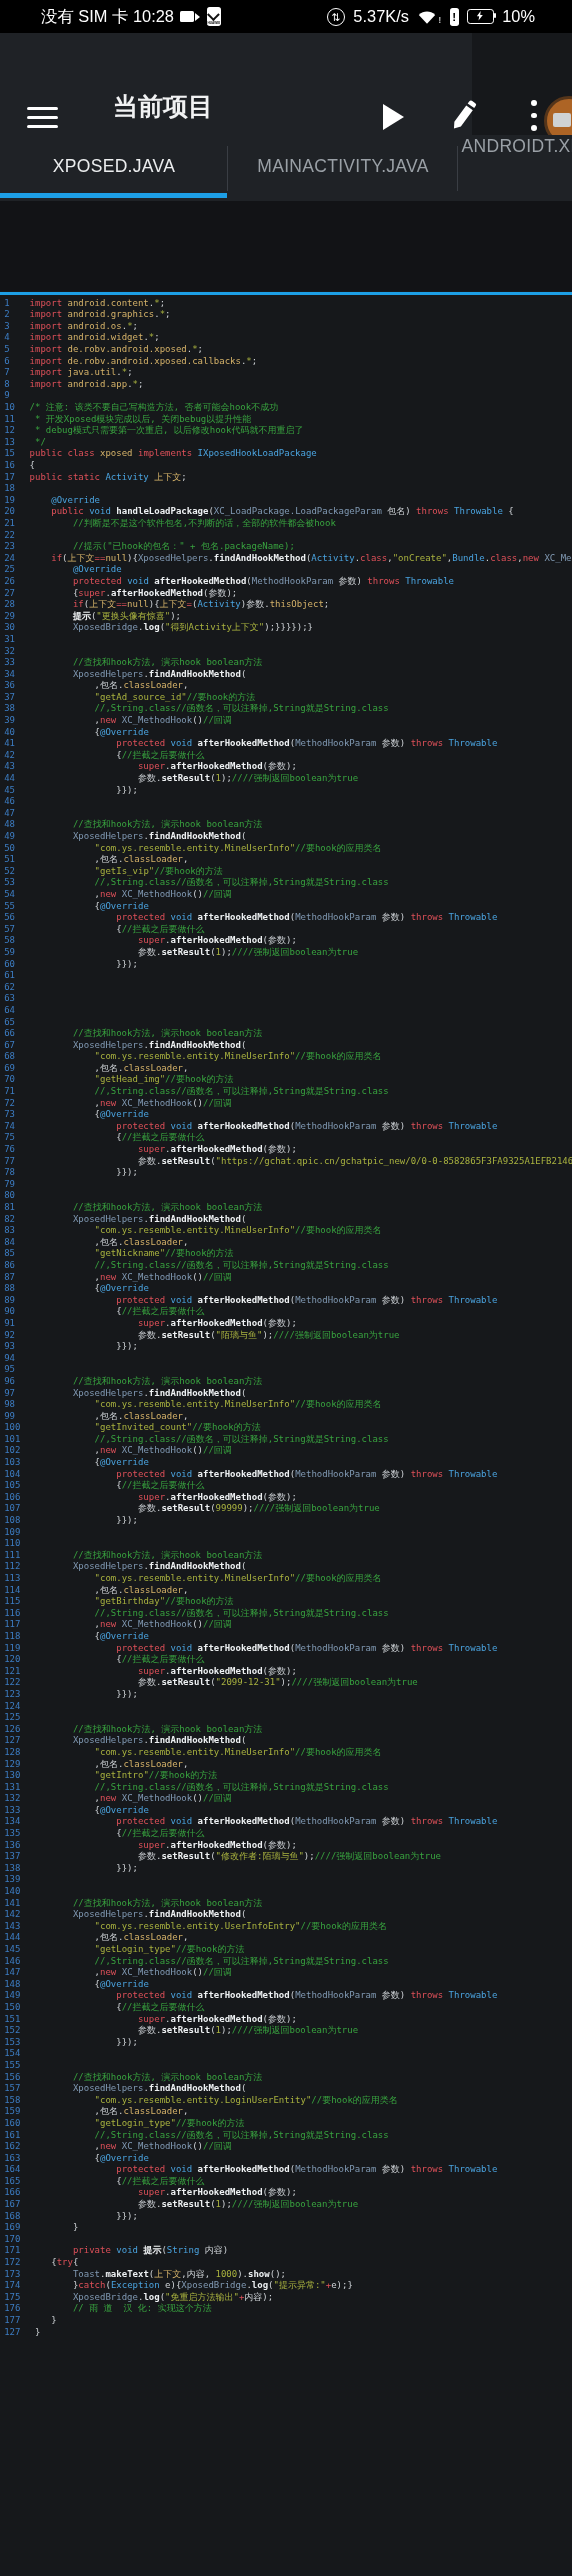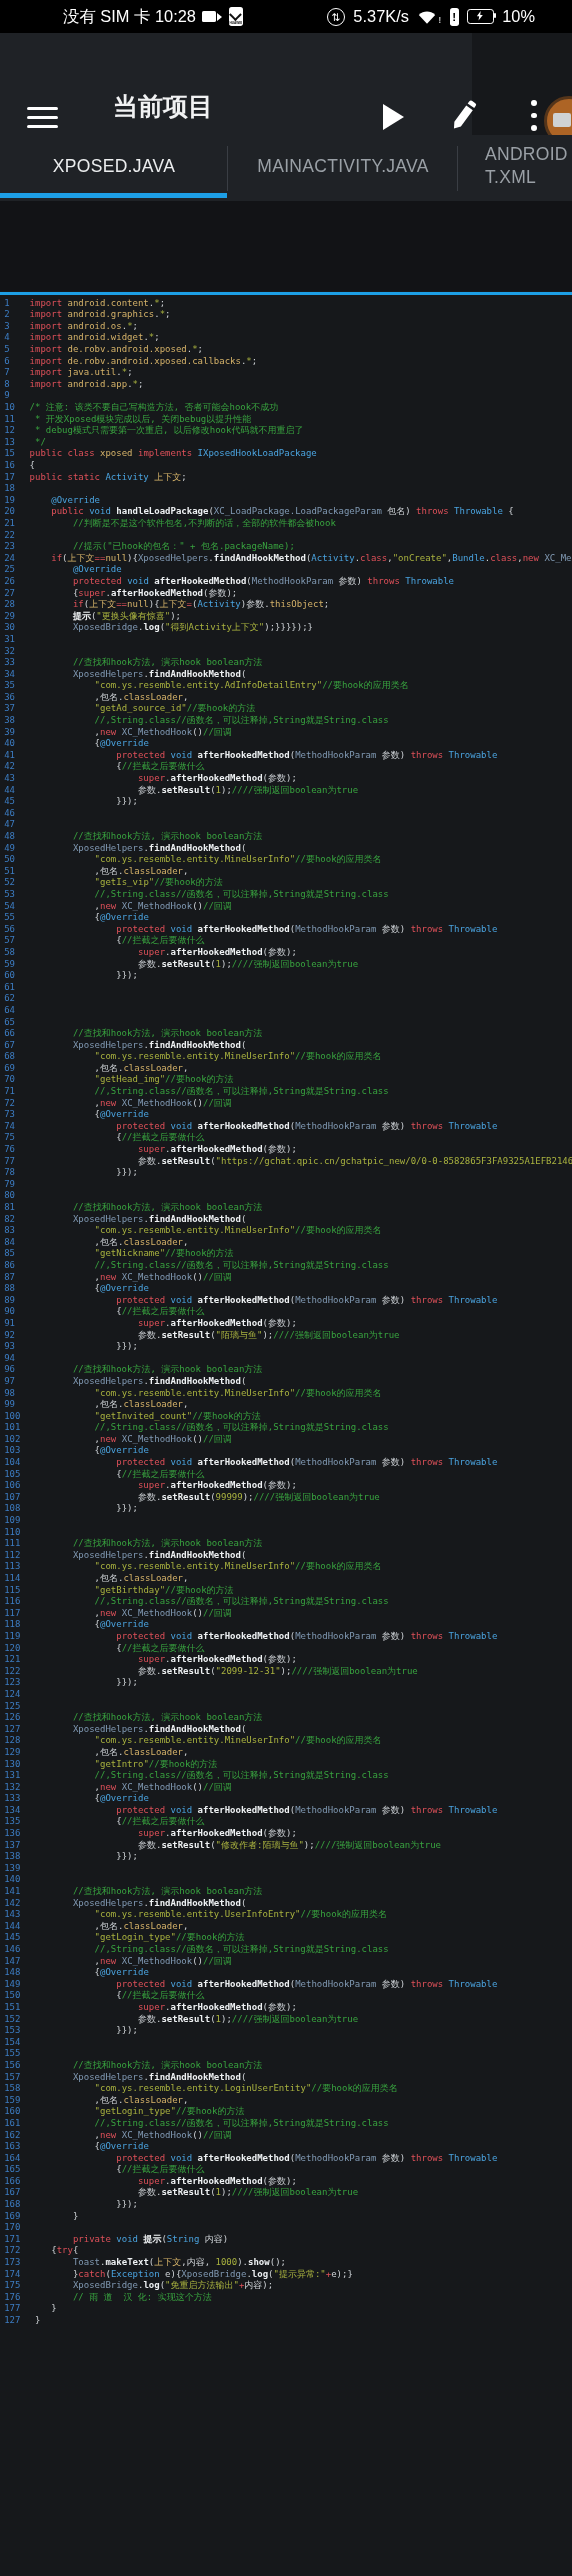--- a/index.html
+++ b/index.html
@@ -2,21 +2,21 @@
 <html style="font-size:8.5px"><head>
 <meta charset="utf-8">
 <style>
   html,body{margin:0;padding:0;background:#16181b;}
   body{width:572px;height:2576px;position:relative;overflow:hidden;
        font-family:"Liberation Sans",sans-serif;-webkit-font-smoothing:antialiased;}
   .abs{position:absolute;}
 
   
   .status-bar{left:0;top:0;width:572px;height:33px;background:#000;color:#fff;}
-  .sb-left{position:absolute;left:41px;top:0;height:33px;display:flex;align-items:center;gap:6.4px;margin-left:22px;}
+  .sb-left{position:absolute;left:41px;top:0;height:33px;display:flex;align-items:center;gap:6.4px;}
   .sb-right{position:absolute;right:37px;top:0;height:33px;display:flex;align-items:center;gap:8.5px;}
   .sb-text{font-size:16.4px;font-weight:500;color:#fff;white-space:nowrap;}
   .sb-cam{display:flex;align-items:center;}
   .sb-cam .body{width:13.8px;height:10.6px;background:#fff;border-radius:1.6px;}
   .sb-cam .lens{width:0;height:0;border-top:4.2px solid transparent;border-bottom:4.2px solid transparent;border-right:5.3px solid #fff;margin-left:1.1px;transform:scaleX(-1);}
   .sb-huawei{width:14.3px;height:19px;background:#fff;border-radius:2.7px;display:flex;flex-direction:column;align-items:center;justify-content:flex-end;}
   .sb-huawei .v{width:7.4px;height:7.4px;border-left:2.1px solid #111;border-bottom:2.1px solid #111;transform:rotate(-45deg);margin-bottom:1.1px;}
   .sb-huawei .t{font-size:3.2px;color:#111;font-weight:bold;letter-spacing:0;line-height:4.2px;margin-bottom:1.1px;}
   .sb-saver{width:18px;height:18px;border:1.6px solid #fff;border-radius:50%;display:flex;align-items:center;justify-content:center;font-size:10.6px;color:#fff;box-sizing:border-box;}
   .sb-wifi{display:flex;align-items:flex-end;gap:1.1px;}
@@ -44,21 +44,21 @@
   .fab-quill-1{left:538px;top:307px;width:80px;height:80px;background:#a6672b;}
   .fab-quill-2{left:540px;top:1224px;width:52px;height:52px;background:#a6672b;}
 
   
   .tab-bar{left:0;top:135px;width:572px;height:66px;background:#1f2226;}
   .tab{position:absolute;top:0;height:62px;display:flex;align-items:center;justify-content:center;
        font-size:17.5px;letter-spacing:0.3px;color:#9aa0a6;cursor:pointer;}
   .tab.active{color:#eceeef;}
   .tab1{left:0;width:228px;}
   .tab2{left:228px;width:230px;}
-  .tab3{left:458px;width:114px;flex-direction:column;align-items:flex-start;justify-content:center;padding-left:27px;box-sizing:border-box;line-height:23px;overflow:hidden;}
+  .tab3{left:458px;width:114px;flex-direction:row;align-items:flex-start;justify-content:center;padding-left:27px;box-sizing:border-box;line-height:23px;overflow:hidden;}
   .tab-div{position:absolute;top:10.6px;width:1.1px;height:45px;background:#3a3e44;}
   .tab-underline{position:absolute;left:0;top:58px;width:227px;height:4.8px;background:#1d9fe6;}
 
   
   .file-header{left:0;top:201px;width:572px;height:90px;background:#121316;}
   .aide-icon{left:12.7px;top:228px;width:49px;height:49px;}
   .aide-back{position:absolute;left:4.2px;top:1.1px;width:31px;height:31px;background:#49505a;border-radius:6.4px;transform:rotate(45deg);}
   .aide-front{position:absolute;left:8.5px;top:7.4px;width:33px;height:33px;background:#ee5c35;border-radius:7.4px;transform:rotate(45deg);}
   .aide-s1{position:absolute;left:19px;top:15px;width:4.8px;height:16px;background:rgba(255,255,255,.8);border-radius:2.1px;transform:rotate(45deg);}
   .aide-s2{position:absolute;left:26.5px;top:21px;width:4.8px;height:20px;background:rgba(255,255,255,.8);border-radius:2.1px;transform:rotate(45deg);}
@@ -202,21 +202,20 @@
       <div class="crow"><span class="lnum">25</span><span class="lcode"><span class="tk-w">        </span><span class="tk-t">@Override</span></span></div>
       <div class="crow"><span class="lnum">26</span><span class="lcode"><span class="tk-w">        </span><span class="tk-k">protected </span><span class="tk-t">void</span><span class="tk-w"> </span><span class="tk-m">afterHookedMethod</span><span class="tk-w">(</span><span class="tk-c">MethodHookParam</span><span class="tk-w"> 参数) </span><span class="tk-k">throws</span><span class="tk-w"> </span><span class="tk-t">Throwable</span></span></div>
       <div class="crow"><span class="lnum">27</span><span class="lcode"><span class="tk-w">        {</span><span class="tk-k">super</span><span class="tk-w">.</span><span class="tk-m">afterHookedMethod</span><span class="tk-w">(参数);</span></span></div>
       <div class="crow"><span class="lnum">28</span><span class="lcode"><span class="tk-w">        </span><span class="tk-k">if</span><span class="tk-w">(</span><span class="tk-v">上下文</span><span class="tk-k">==</span><span class="tk-v">null</span><span class="tk-w">){</span><span class="tk-v">上下文</span><span class="tk-k">=</span><span class="tk-w">(</span><span class="tk-t">Activity</span><span class="tk-w">)参数.</span><span class="tk-v">thisObject</span><span class="tk-w">;</span></span></div>
       <div class="crow"><span class="lnum">29</span><span class="lcode"><span class="tk-w">        </span><span class="tk-m">提示</span><span class="tk-w">(</span><span class="tk-s">"更换头像有惊喜"</span><span class="tk-w">);</span></span></div>
       <div class="crow"><span class="lnum">30</span><span class="lcode"><span class="tk-w">        </span><span class="tk-c">XposedBridge</span><span class="tk-w">.</span><span class="tk-m">log</span><span class="tk-w">(</span><span class="tk-s">"得到Activity上下文"</span><span class="tk-w">);}}}});}</span></span></div>
       <div class="crow"><span class="lnum">31</span><span class="lcode"></span></div>
       <div class="crow"><span class="lnum">32</span><span class="lcode"></span></div>
       <div class="crow"><span class="lnum">33</span><span class="lcode"><span class="tk-w">        </span><span class="tk-g">//查找和hook方法, 演示hook boolean方法</span></span></div>
       <div class="crow"><span class="lnum">34</span><span class="lcode"><span class="tk-w">        </span><span class="tk-c">XposedHelpers</span><span class="tk-w">.</span><span class="tk-m">findAndHookMethod</span><span class="tk-w">(</span></span></div>
-      <div class="crow"><span class="lnum">35</span><span class="lcode"><span class="tk-w">            </span><span class="tk-s">"com.ys.resemble.entity.AdInfoDetailEntry"</span><span class="tk-g">//要hook的应用类名</span></span></div>
       <div class="crow"><span class="lnum">36</span><span class="lcode"><span class="tk-w">            ,包名.</span><span class="tk-v">classLoader</span><span class="tk-w">,</span></span></div>
       <div class="crow"><span class="lnum">37</span><span class="lcode"><span class="tk-w">            </span><span class="tk-s">"getAd_source_id"</span><span class="tk-g">//要hook的方法</span></span></div>
       <div class="crow"><span class="lnum">38</span><span class="lcode"><span class="tk-w">            </span><span class="tk-g">//,String.class//函数名，可以注释掉,String就是String.class</span></span></div>
       <div class="crow"><span class="lnum">39</span><span class="lcode"><span class="tk-w">            ,</span><span class="tk-k">new</span><span class="tk-w"> </span><span class="tk-c">XC_MethodHook</span><span class="tk-w">()</span><span class="tk-g">//回调</span></span></div>
       <div class="crow"><span class="lnum">40</span><span class="lcode"><span class="tk-w">            {</span><span class="tk-t">@Override</span></span></div>
       <div class="crow"><span class="lnum">41</span><span class="lcode"><span class="tk-w">                </span><span class="tk-k">protected </span><span class="tk-t">void</span><span class="tk-w"> </span><span class="tk-m">afterHookedMethod</span><span class="tk-w">(</span><span class="tk-c">MethodHookParam</span><span class="tk-w"> 参数) </span><span class="tk-k">throws</span><span class="tk-w"> </span><span class="tk-t">Throwable</span></span></div>
       <div class="crow"><span class="lnum">42</span><span class="lcode"><span class="tk-w">                {</span><span class="tk-g">//拦截之后要做什么</span></span></div>
       <div class="crow"><span class="lnum">43</span><span class="lcode"><span class="tk-w">                    </span><span class="tk-k">super</span><span class="tk-w">.</span><span class="tk-m">afterHookedMethod</span><span class="tk-w">(参数);</span></span></div>
       <div class="crow"><span class="lnum">44</span><span class="lcode"><span class="tk-w">                    参数.</span><span class="tk-m">setResult</span><span class="tk-w">(</span><span class="tk-s">1</span><span class="tk-w">);</span><span class="tk-g">////强制返回boolean为true</span></span></div>
       <div class="crow"><span class="lnum">45</span><span class="lcode"><span class="tk-w">                }});</span></span></div>
@@ -230,20 +229,21 @@
       <div class="crow"><span class="lnum">53</span><span class="lcode"><span class="tk-w">            </span><span class="tk-g">//,String.class//函数名，可以注释掉,String就是String.class</span></span></div>
       <div class="crow"><span class="lnum">54</span><span class="lcode"><span class="tk-w">            ,</span><span class="tk-k">new</span><span class="tk-w"> </span><span class="tk-c">XC_MethodHook</span><span class="tk-w">()</span><span class="tk-g">//回调</span></span></div>
       <div class="crow"><span class="lnum">55</span><span class="lcode"><span class="tk-w">            {</span><span class="tk-t">@Override</span></span></div>
       <div class="crow"><span class="lnum">56</span><span class="lcode"><span class="tk-w">                </span><span class="tk-k">protected </span><span class="tk-t">void</span><span class="tk-w"> </span><span class="tk-m">afterHookedMethod</span><span class="tk-w">(</span><span class="tk-c">MethodHookParam</span><span class="tk-w"> 参数) </span><span class="tk-k">throws</span><span class="tk-w"> </span><span class="tk-t">Throwable</span></span></div>
       <div class="crow"><span class="lnum">57</span><span class="lcode"><span class="tk-w">                {</span><span class="tk-g">//拦截之后要做什么</span></span></div>
       <div class="crow"><span class="lnum">58</span><span class="lcode"><span class="tk-w">                    </span><span class="tk-k">super</span><span class="tk-w">.</span><span class="tk-m">afterHookedMethod</span><span class="tk-w">(参数);</span></span></div>
       <div class="crow"><span class="lnum">59</span><span class="lcode"><span class="tk-w">                    参数.</span><span class="tk-m">setResult</span><span class="tk-w">(</span><span class="tk-s">1</span><span class="tk-w">);</span><span class="tk-g">////强制返回boolean为true</span></span></div>
       <div class="crow"><span class="lnum">60</span><span class="lcode"><span class="tk-w">                }});</span></span></div>
       <div class="crow"><span class="lnum">61</span><span class="lcode"></span></div>
       <div class="crow"><span class="lnum">62</span><span class="lcode"></span></div>
+      <div class="crow"><span class="lnum">63</span><span class="lcode"></span></div>
       <div class="crow"><span class="lnum">64</span><span class="lcode"></span></div>
       <div class="crow"><span class="lnum">65</span><span class="lcode"></span></div>
       <div class="crow"><span class="lnum">66</span><span class="lcode"><span class="tk-w">        </span><span class="tk-g">//查找和hook方法, 演示hook boolean方法</span></span></div>
       <div class="crow"><span class="lnum">67</span><span class="lcode"><span class="tk-w">        </span><span class="tk-c">XposedHelpers</span><span class="tk-w">.</span><span class="tk-m">findAndHookMethod</span><span class="tk-w">(</span></span></div>
       <div class="crow"><span class="lnum">68</span><span class="lcode"><span class="tk-w">            </span><span class="tk-s">"com.ys.resemble.entity.MineUserInfo"</span><span class="tk-g">//要hook的应用类名</span></span></div>
       <div class="crow"><span class="lnum">69</span><span class="lcode"><span class="tk-w">            ,包名.</span><span class="tk-v">classLoader</span><span class="tk-w">,</span></span></div>
       <div class="crow"><span class="lnum">70</span><span class="lcode"><span class="tk-w">            </span><span class="tk-s">"getHead_img"</span><span class="tk-g">//要hook的方法</span></span></div>
       <div class="crow"><span class="lnum">71</span><span class="lcode"><span class="tk-w">            </span><span class="tk-g">//,String.class//函数名，可以注释掉,String就是String.class</span></span></div>
       <div class="crow"><span class="lnum">72</span><span class="lcode"><span class="tk-w">            ,</span><span class="tk-k">new</span><span class="tk-w"> </span><span class="tk-c">XC_MethodHook</span><span class="tk-w">()</span><span class="tk-g">//回调</span></span></div>
       <div class="crow"><span class="lnum">73</span><span class="lcode"><span class="tk-w">            {</span><span class="tk-t">@Override</span></span></div>
@@ -261,20 +261,21 @@
       <div class="crow"><span class="lnum">85</span><span class="lcode"><span class="tk-w">            </span><span class="tk-s">"getNickname"</span><span class="tk-g">//要hook的方法</span></span></div>
       <div class="crow"><span class="lnum">86</span><span class="lcode"><span class="tk-w">            </span><span class="tk-g">//,String.class//函数名，可以注释掉,String就是String.class</span></span></div>
       <div class="crow"><span class="lnum">87</span><span class="lcode"><span class="tk-w">            ,</span><span class="tk-k">new</span><span class="tk-w"> </span><span class="tk-c">XC_MethodHook</span><span class="tk-w">()</span><span class="tk-g">//回调</span></span></div>
       <div class="crow"><span class="lnum">88</span><span class="lcode"><span class="tk-w">            {</span><span class="tk-t">@Override</span></span></div>
       <div class="crow"><span class="lnum">89</span><span class="lcode"><span class="tk-w">                </span><span class="tk-k">protected </span><span class="tk-t">void</span><span class="tk-w"> </span><span class="tk-m">afterHookedMethod</span><span class="tk-w">(</span><span class="tk-c">MethodHookParam</span><span class="tk-w"> 参数) </span><span class="tk-k">throws</span><span class="tk-w"> </span><span class="tk-t">Throwable</span></span></div>
       <div class="crow"><span class="lnum">90</span><span class="lcode"><span class="tk-w">                {</span><span class="tk-g">//拦截之后要做什么</span></span></div>
       <div class="crow"><span class="lnum">91</span><span class="lcode"><span class="tk-w">                    </span><span class="tk-k">super</span><span class="tk-w">.</span><span class="tk-m">afterHookedMethod</span><span class="tk-w">(参数);</span></span></div>
       <div class="crow"><span class="lnum">92</span><span class="lcode"><span class="tk-w">                    参数.</span><span class="tk-m">setResult</span><span class="tk-w">(</span><span class="tk-s">"陌璃与鱼"</span><span class="tk-w">);</span><span class="tk-g">////强制返回boolean为true</span></span></div>
       <div class="crow"><span class="lnum">93</span><span class="lcode"><span class="tk-w">                }});</span></span></div>
       <div class="crow"><span class="lnum">94</span><span class="lcode"></span></div>
+      <div class="crow"><span class="lnum">95</span><span class="lcode"></span></div>
       <div class="crow"><span class="lnum">96</span><span class="lcode"><span class="tk-w">        </span><span class="tk-g">//查找和hook方法, 演示hook boolean方法</span></span></div>
       <div class="crow"><span class="lnum">97</span><span class="lcode"><span class="tk-w">        </span><span class="tk-c">XposedHelpers</span><span class="tk-w">.</span><span class="tk-m">findAndHookMethod</span><span class="tk-w">(</span></span></div>
       <div class="crow"><span class="lnum">98</span><span class="lcode"><span class="tk-w">            </span><span class="tk-s">"com.ys.resemble.entity.MineUserInfo"</span><span class="tk-g">//要hook的应用类名</span></span></div>
       <div class="crow"><span class="lnum">99</span><span class="lcode"><span class="tk-w">            ,包名.</span><span class="tk-v">classLoader</span><span class="tk-w">,</span></span></div>
       <div class="crow"><span class="lnum">100</span><span class="lcode"><span class="tk-w">            </span><span class="tk-s">"getInvited_count"</span><span class="tk-g">//要hook的方法</span></span></div>
       <div class="crow"><span class="lnum">101</span><span class="lcode"><span class="tk-w">            </span><span class="tk-g">//,String.class//函数名，可以注释掉,String就是String.class</span></span></div>
       <div class="crow"><span class="lnum">102</span><span class="lcode"><span class="tk-w">            ,</span><span class="tk-k">new</span><span class="tk-w"> </span><span class="tk-c">XC_MethodHook</span><span class="tk-w">()</span><span class="tk-g">//回调</span></span></div>
       <div class="crow"><span class="lnum">103</span><span class="lcode"><span class="tk-w">            {</span><span class="tk-t">@Override</span></span></div>
       <div class="crow"><span class="lnum">104</span><span class="lcode"><span class="tk-w">                </span><span class="tk-k">protected </span><span class="tk-t">void</span><span class="tk-w"> </span><span class="tk-m">afterHookedMethod</span><span class="tk-w">(</span><span class="tk-c">MethodHookParam</span><span class="tk-w"> 参数) </span><span class="tk-k">throws</span><span class="tk-w"> </span><span class="tk-t">Throwable</span></span></div>
       <div class="crow"><span class="lnum">105</span><span class="lcode"><span class="tk-w">                {</span><span class="tk-g">//拦截之后要做什么</span></span></div>

